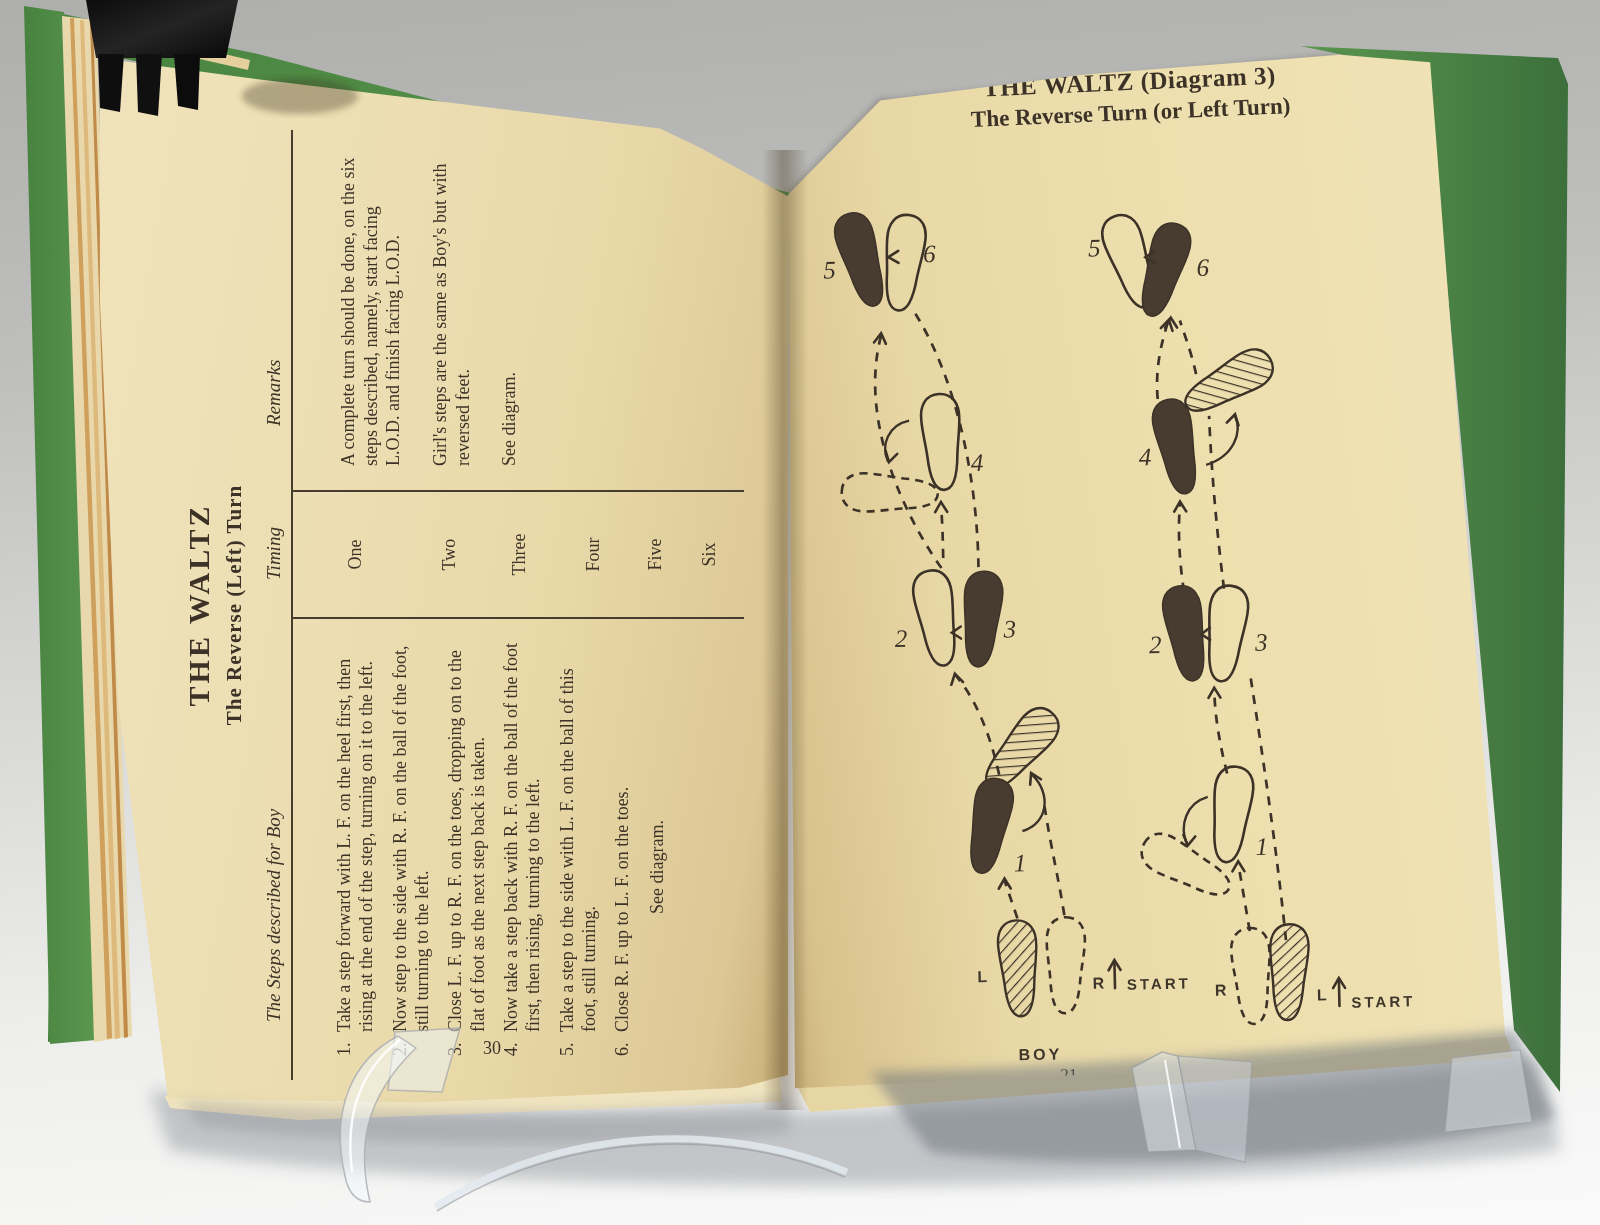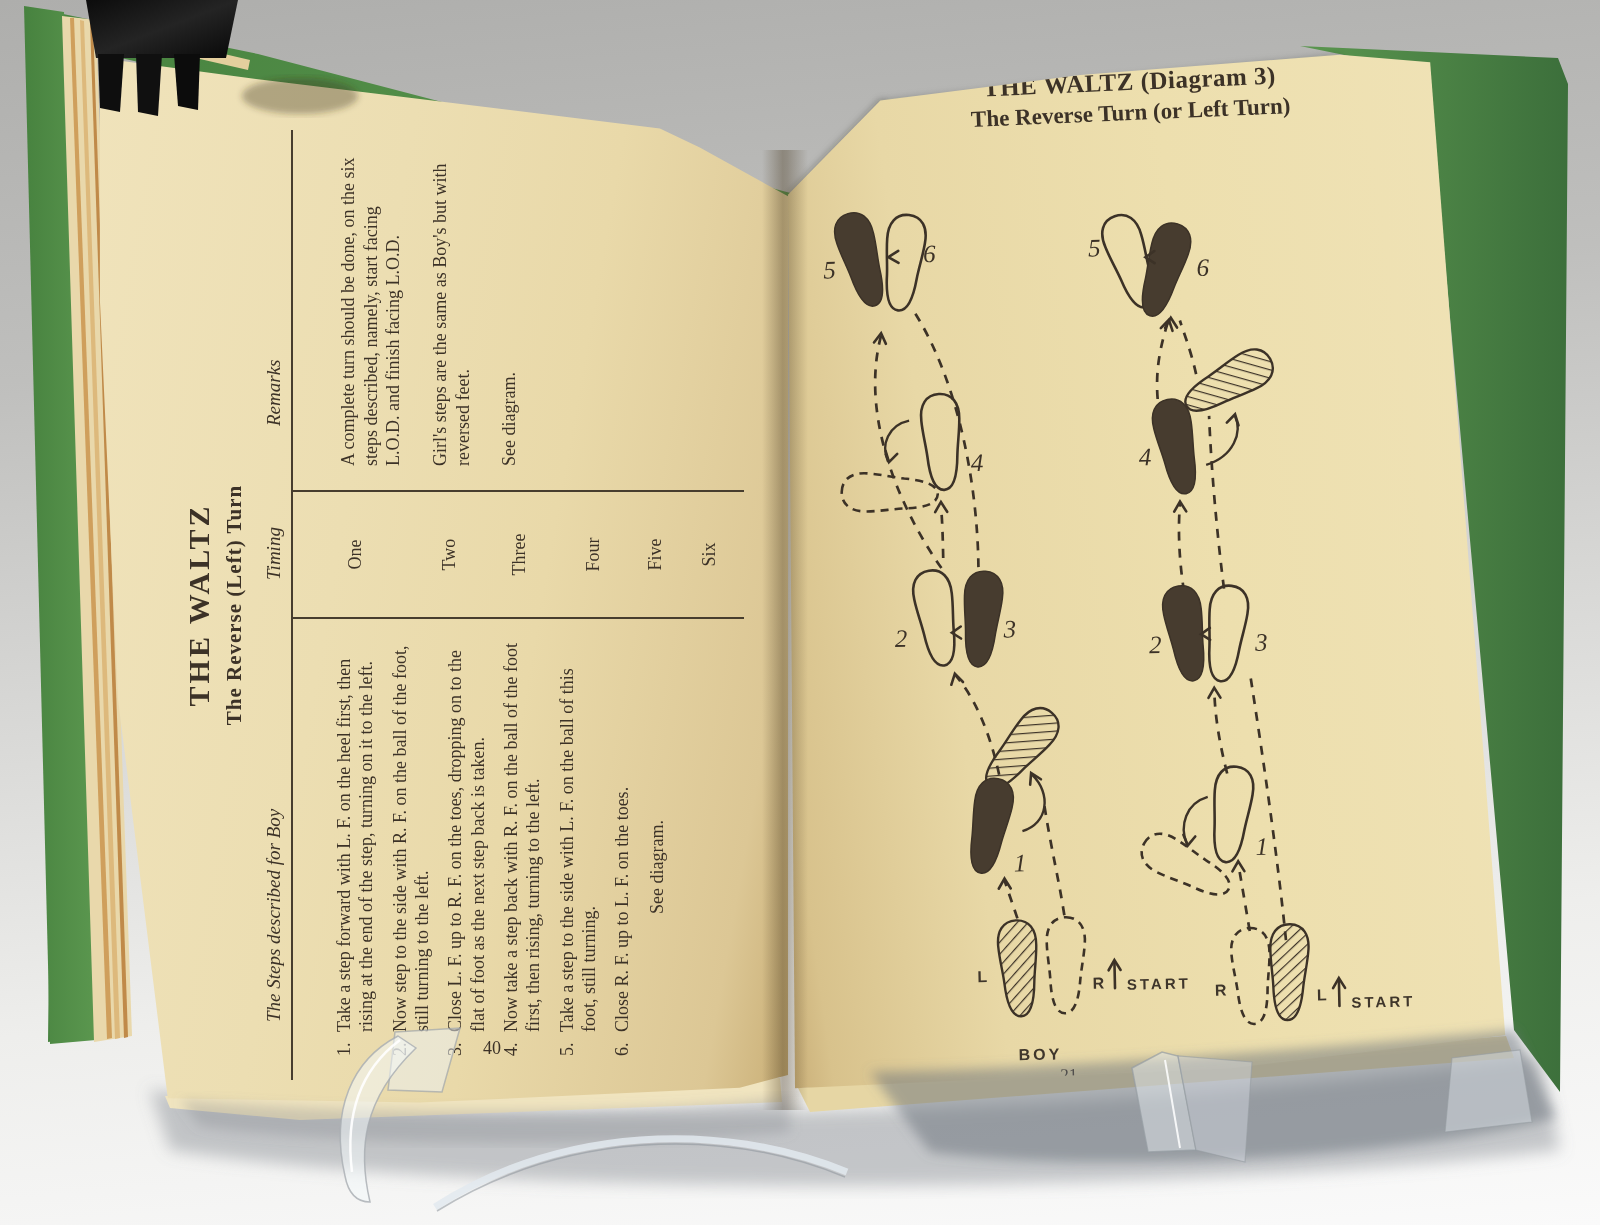--- a/index.html
+++ b/index.html
@@ -140,21 +140,21 @@
         <span class="timing-word" style="top:352px">Five</span>
         <span class="timing-word" style="top:406px">Six</span>
       </div>
       <div class="c3">
         <p class="remark">A complete turn should be done, on the six steps described, namely, start facing L.O.D. and finish facing L.O.D.</p>
         <p class="remark">Girl's steps are the same as Boy's but with reversed feet.</p>
         <p class="remark">See diagram.</p>
       </div>
     </div>
   </div>
-  <div id="left-pageno">40</div>
+  <div id="left-pageno">30</div>
 </div>
 
 <div id="right-page" class="abs">
   <div id="rp-title">
     <div class="t1">THE WALTZ (Diagram 3)</div>
     <div class="t2">The Reverse Turn (or Left Turn)</div>
   </div>
 
   <svg id="diagram-svg" width="740" height="1010" viewBox="0 0 740 1010">
     <defs>

